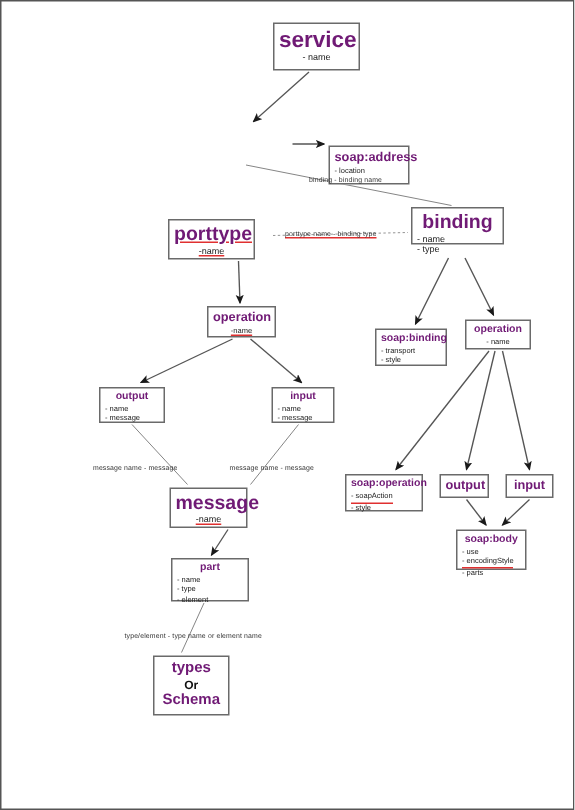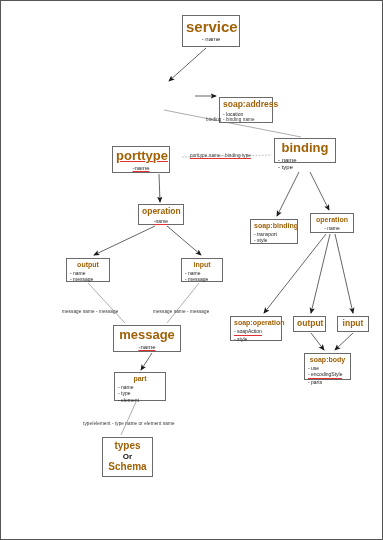--- a/index.html
+++ b/index.html
@@ -33,21 +33,21 @@
     background: #ffffff;
     border: 1px solid #6a6a6a;
     text-align: center;
     color: #111111;
     z-index: 3;
     padding: 2px 3px;
   }
   .node .title {
     font-weight: bold;
     line-height: 1.15;
-    color: #a16207;
+    color: #701a75;
   }
   .node .attrs {
     text-align: left;
     margin-top: 1px;
     line-height: 1.25;
     color: #222222;
   }
   .node .attrs div {
     white-space: nowrap;
   }
@@ -97,21 +97,21 @@
   #node-binding   { left: 273px; top: 137px; width: 62px;  height: 25px; }
   #node-operation1{ left: 137px; top: 203px; width: 46px;  height: 21px; }
   #node-soapbind  { left: 249px; top: 218px; width: 48px;  height: 25px; }
   #node-operation2{ left: 309px; top: 212px; width: 44px;  height: 20px; }
   #node-output1   { left: 65px;  top: 257px; width: 44px;  height: 24px; }
   #node-input1    { left: 180px; top: 257px; width: 42px;  height: 24px; }
   #node-soapop    { left: 229px; top: 315px; width: 52px;  height: 25px; }
   #node-output2   { left: 292px; top: 315px; width: 33px;  height: 16px; }
   #node-input2    { left: 336px; top: 315px; width: 32px;  height: 16px; }
   #node-soapbody  { left: 303px; top: 352px; width: 47px;  height: 27px; }
-  #node-message   { left: 112px; top: 324px; width: 68px;  height: 27px; }
+  #node-message   { left: 112px; top: 324px; width: 52px;  height: 27px; }
   #node-part      { left: 113px; top: 371px; width: 52px;  height: 29px; }
   #node-types     { left: 101px; top: 436px; width: 51px;  height: 40px; }
 
   #node-types .title { font-size: 10px; }
   #node-types .mid { font-size: 8px; font-weight: bold; }
 </style>
 </head>
 <body>
 
 <div id="page">

